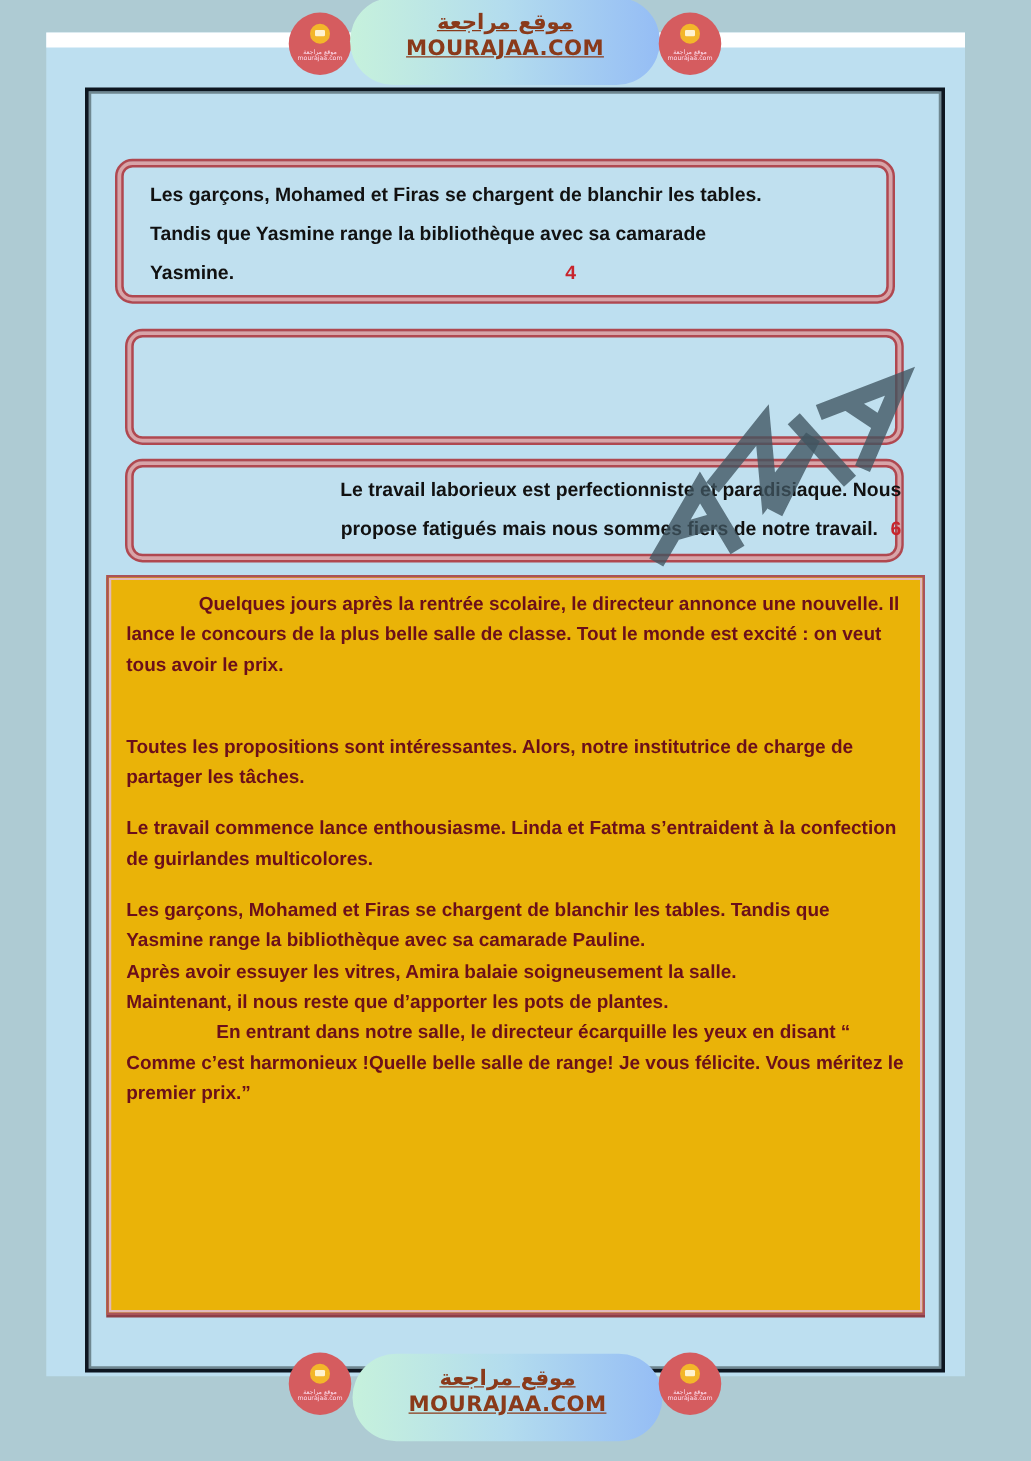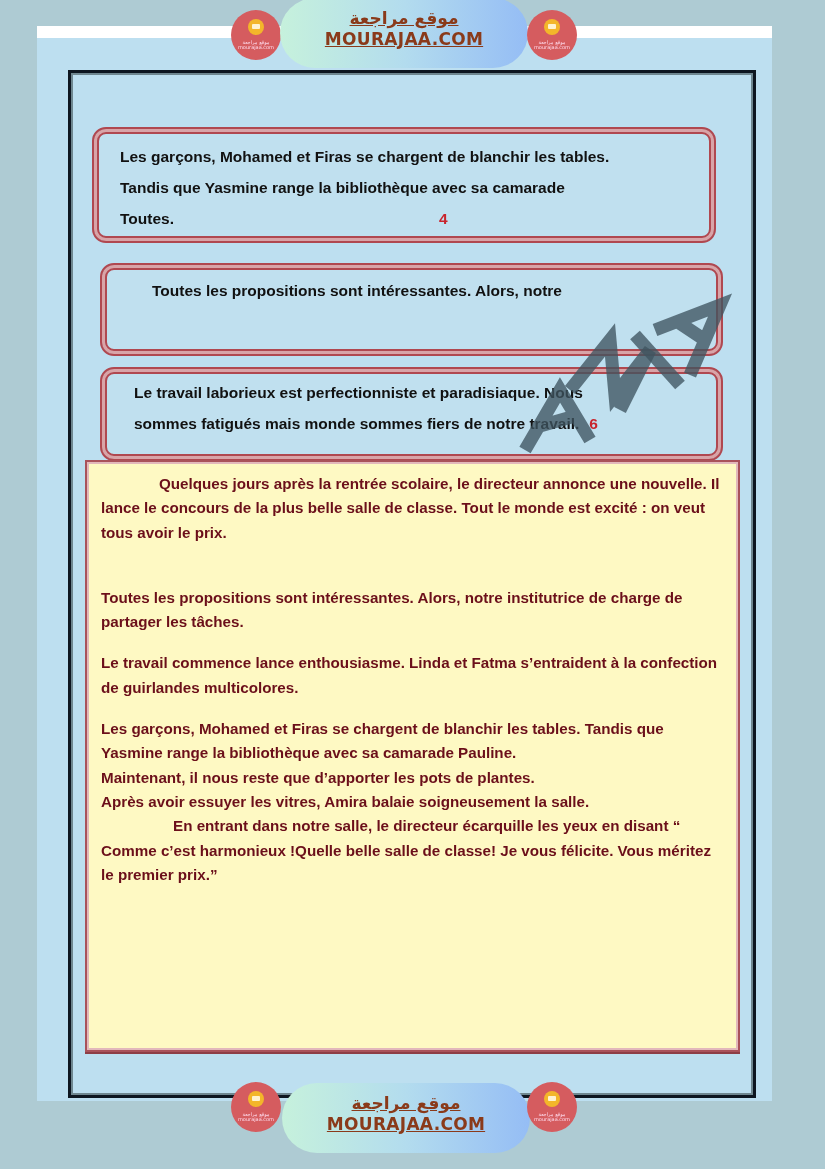--- a/index.html
+++ b/index.html
@@ -28,24 +28,24 @@
     box-shadow: inset 0 0 0 3px #d8a4a8, inset 0 0 0 5px #b04850;
     background: #c0e0ef;
     color: #111;
     font-weight: bold;
     font-size: 15.5px;
     line-height: 31px;
   }
   .sbox .num { color: #c8242c; font-weight: bold; }
   .b1 { left: 92px; top: 127px; width: 624px; height: 116px; padding: 12px 0 0 26px; }
   .b2 { left: 100px; top: 263px; width: 623px; height: 93px; padding: 10px 0 0 50px; }
-  .b3 { left: 100px; top: 367px; width: 623px; height: 94px; padding: 8px 0 11px 32px; }
+  .b3 { left: 100px; top: 367px; width: 623px; height: 83px; padding: 8px 0 11px 32px; text-align: right; }
   .textbox {
     position: absolute; left: 85px; top: 460px; width: 655px; height: 592px; box-sizing: border-box;
-    background: #fef9c3;
+    background: #eab308;
     border: 2px solid #a9525a;
     box-shadow: inset 0 0 0 2px #e2b8bb, 0 2px 0 #8d3e46;
     padding: 10px 14px 0 14px;
     color: #6b0f1a;
     font-weight: bold;
     font-size: 15.2px;
     line-height: 24.3px;
   }
   .textbox p { margin: 0; }
   .textbox .gap { height: 24px; }
@@ -87,30 +87,29 @@
 </head>
 <body>
 
 <div class="page"></div>
 <div class="page-top-strip"></div>
 <div class="frame"></div>
 
 <div class="sbox b1">
   <div>Les garçons, Mohamed et Firas se chargent de blanchir les tables.</div>
   <div>Tandis que Yasmine range la bibliothèque avec sa camarade</div>
-  <div><span>Toutes.</span><span class="num" style="margin-left:265px;">4</span></div>
+  <div><span>Yasmine.</span><span class="num" style="margin-left:265px;">4</span></div>
 </div>
 
 <div class="sbox b2">
-  <div>Toutes les propositions sont intéressantes. Alors, notre</div>
 </div>
 
 <div class="sbox b3">
   <div>Le travail laborieux est perfectionniste et paradisiaque. Nous</div>
-  <div><span>sommes fatigués mais monde sommes fiers de notre travail.</span><span class="num" style="margin-left:10px;">6</span></div>
+  <div><span>propose fatigués mais nous sommes fiers de notre travail.</span><span class="num" style="margin-left:10px;">6</span></div>
 </div>
 
 <svg class="watermark" viewBox="0 0 240 190">
   <g fill="none" stroke="#3f5560" stroke-width="13" stroke-opacity="0.78" stroke-linecap="butt">
 
     <path d="M10 170 L45 110 L75 160 M25 146 L60 136"></path>
 
     <path d="M55 110 L95 60 L100 115 L135 70 L105 130"></path>
 
     <path d="M120 55 L165 105"></path>
@@ -121,23 +120,23 @@
 
 <div class="textbox">
   <p class="indent1">Quelques jours après la rentrée scolaire, le directeur annonce une nouvelle. Il lance le concours de la plus belle salle de classe. Tout le monde est excité : on veut tous avoir le prix.</p>
   <div class="gap"></div>
   <div class="gap-sm"></div>
   <p>Toutes les propositions sont intéressantes. Alors, notre institutrice de charge de partager les tâches.</p>
   <div class="gap-sm"></div>
   <p>Le travail commence lance enthousiasme. Linda et Fatma s’entraident à la confection de guirlandes multicolores.</p>
   <div class="gap-sm"></div>
   <p>Les garçons, Mohamed et Firas se chargent de blanchir les tables. Tandis que Yasmine range la bibliothèque avec sa camarade Pauline.</p>
+  <p>Après avoir essuyer les vitres, Amira balaie soigneusement la salle.</p>
   <p>Maintenant, il nous reste que d’apporter les pots de plantes.</p>
-  <p>Après avoir essuyer les vitres, Amira balaie soigneusement la salle.</p>
-  <p class="indent3">En entrant dans notre salle, le directeur écarquille les yeux en disant “ Comme c’est harmonieux !Quelle belle salle de classe!   Je vous félicite. Vous méritez le premier prix.”</p>
+  <p class="indent3">En entrant dans notre salle, le directeur écarquille les yeux en disant “ Comme c’est harmonieux !Quelle belle salle de range!   Je vous félicite. Vous méritez le premier prix.”</p>
 </div>
 
 <div class="circle" style="left:231px; top:10px;">
   <div class="dot"></div>
   <div class="cap"><span>موقع مراجعة</span><br><span>mourajaa.com</span></div>
 </div>
 <div class="banner banner-top">
   <div class="ar">موقع مراجعة</div>
   <div class="en">MOURAJAA.COM</div>
 </div>

